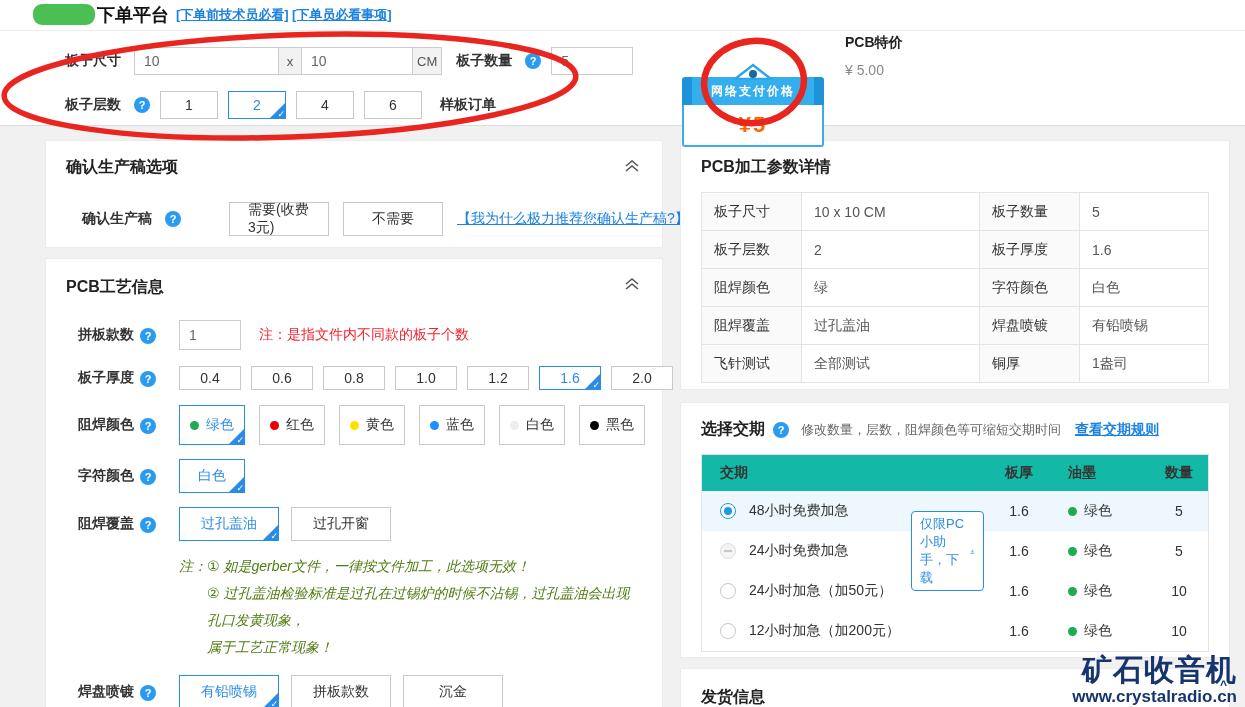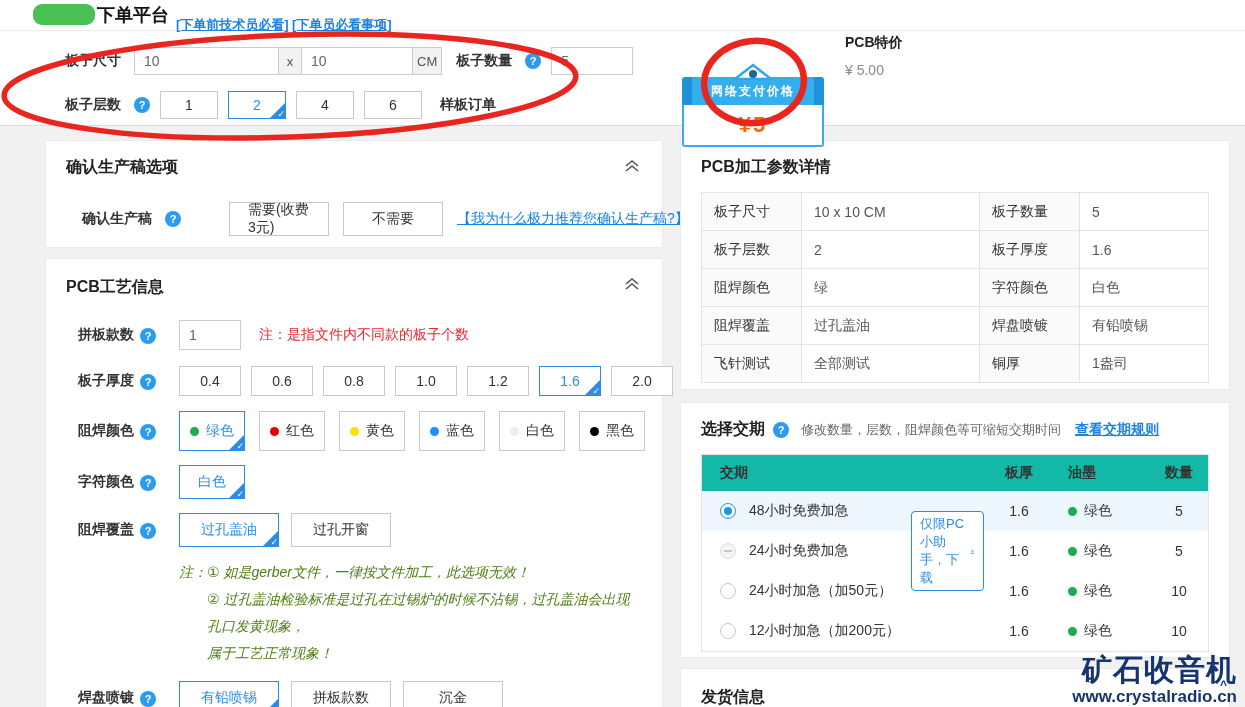--- a/index.html
+++ b/index.html
@@ -5,21 +5,21 @@
   * { margin:0; padding:0; box-sizing:border-box; }
   html,body { width:1245px; height:707px; }
   body {
     position:relative; overflow:hidden; background:#f1f1f1;
     font-family:"Liberation Sans","DejaVu Sans",sans-serif; color:#333;
   }
   
   .topbar { position:absolute; left:0; top:0; width:1245px; height:30px; background:#fff; z-index:5; }
   .logo-blob { position:absolute; left:33px; top:4px; width:62px; height:21px; background:#4ac054; border-radius:9px; }
   .site-title { position:absolute; left:97px; top:3px; font-size:18px; font-weight:bold; color:#111; }
-  .hlink { position:absolute; top:16px; font-size:13px; font-weight:bold; color:#1a82e2; text-decoration:underline; cursor:pointer; }
+  .hlink { position:absolute; top:6px; font-size:13px; font-weight:bold; color:#1a82e2; text-decoration:underline; cursor:pointer; }
   .hlink.l1 { left:176px; } .hlink.l2 { left:292px; }
   
   .formbar { position:absolute; left:0; top:30px; width:1245px; height:96px; background:#fff; border-top:1px solid #ececec; border-bottom:1px solid #dcdcdc; z-index:4; }
   .f-row { position:absolute; left:65px; display:flex; align-items:center; }
   .f-row1 { top:16px; } .f-row2 { top:60px; }
   .flabel { font-size:14px; font-weight:bold; color:#333; margin-right:13px; white-space:nowrap; }
   .inp { height:28px; border:1px solid #ccc; background:#fff; color:#666; font-size:14px; padding:0 9px; font-family:inherit; }
   .w145{width:145px;} .w112{width:112px;} .w82{width:82px;}
   .sepbox { height:28px; min-width:22px; padding:0 4px; background:#f2f2f2; border:1px solid #ccc; border-left:none; display:inline-flex; align-items:center; justify-content:center; font-size:13px; color:#555; }
   .sepbox.mid { border-right:none; }
@@ -50,21 +50,21 @@
   .panel.shipping{ left:680px; top:668px; width:550px; height:80px; padding:18px 20px; }
   
   .c-row { display:flex; align-items:center; margin-top:24px; padding-left:16px; }
   .btn { height:34px; padding:0 18px; border:1px solid #c9c9c9; background:#fff; font-size:14px; color:#333; display:inline-flex; align-items:center; justify-content:center; margin-right:14px; cursor:pointer; min-width:100px; }
   .blue-link { font-size:14px; color:#1a82e2; text-decoration:underline; cursor:pointer; white-space:nowrap; }
   
   .p-row { display:flex; align-items:center; padding-left:12px; }
   .rlabel { width:101px; display:flex; align-items:flex-end; font-size:14px; font-weight:bold; color:#333; flex:none; }
   .rlabel .q { margin-left:6px; margin-right:0; }
   .opts { display:flex; align-items:center; }
-  .h30 .opt { height:30px; }
+  .h30 .opt { height:24px; }
   .h34 .opt { height:34px; margin-right:12px; }
   .h40 .opt { height:40px; margin-right:14px; }
   .red-note { font-size:14px; color:#f5222d; margin-left:18px; }
   .notes { margin:12px 0 14px 113px; font-size:14px; color:#4d7c0f; line-height:27px;font-style:italic; }
   .notes .ind { margin-left:28px; }
   .dot { width:9px; height:9px; border-radius:50%; display:inline-block; margin-right:7px; flex:none; }
   .dot-green{background:#1faa53;} .dot-red{background:#e60000;} .dot-yellow{background:#ffe100;}
   .dot-blue{background:#1e8fff;} .dot-white{background:#ededed;} .dot-black{background:#000;}
   .mt16{margin-top:16px;} .mt15{margin-top:15px;} .mt14{margin-top:14px;} .mt22{margin-top:22px;}
   

